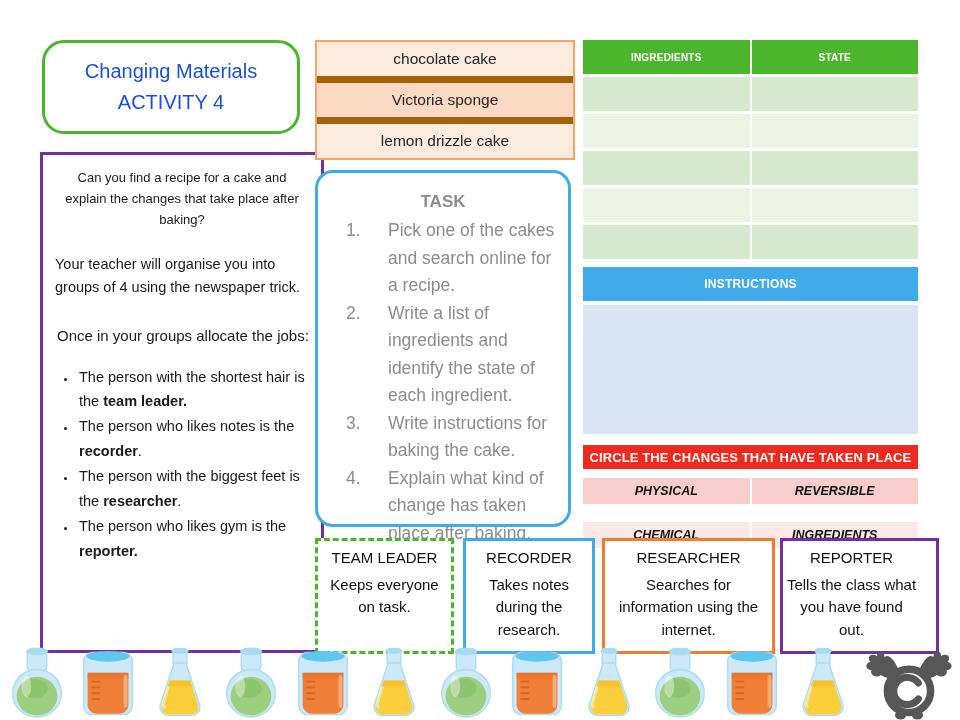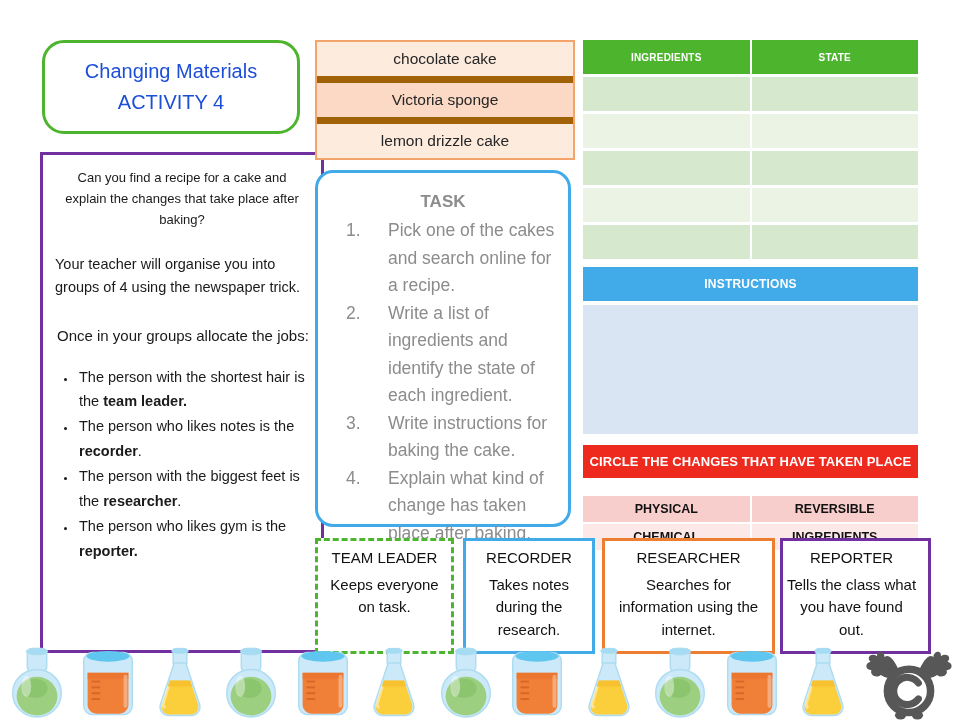--- a/index.html
+++ b/index.html
@@ -51,37 +51,37 @@
   .tbl-row.light div{background:#EAF3E4;}
 
   
   .instructions{position:absolute;left:583px;top:267px;width:335px;}
   .instr-head{height:34px;background:#41AAE8;color:#fff;font-weight:bold;font-size:12px;
     display:flex;align-items:center;justify-content:center;letter-spacing:.2px;}
   .instr-body{margin-top:4px;height:129px;background:#D9E5F3;}
 
   
   .changes{position:absolute;left:583px;top:445px;width:335px;}
-  .chg-head{height:33px;background:#EE2A1E;color:#fff;font-weight:bold;font-size:13px;
+  .chg-head{height:24px;background:#EE2A1E;color:#fff;font-weight:bold;font-size:13px;
     display:flex;align-items:center;justify-content:center;letter-spacing:.1px;}
-  .chg-rows{margin-top:18px;display:grid;row-gap:2px;}
+  .chg-rows{margin-top:9px;display:grid;row-gap:18px;font-style:italic;}
   .chg-row{display:grid;grid-template-columns:1fr 1fr;gap:2px;height:26px;}
   .chg-row div{display:flex;align-items:center;justify-content:center;
     font-weight:bold;font-size:12.5px;color:#111;}
   .chg-row.r1 div{background:#F7CECB;}
   .chg-row.r2 div{background:#FCE8E6;}
 
   
   .role{position:absolute;top:538px;height:104px;background:#fff;text-align:center;
     font-size:15px;line-height:1.5;color:#111;padding-top:6px;box-sizing:content-box;}
   .role .r-title{margin-top:4px;}
   .role-teamleader{left:315px;width:127px;border:3px dashed #4DB52D;padding-left:3px;padding-right:3px;}
   .role-recorder{left:463px;width:120px;border:3px solid #41AAE8;padding-left:3px;padding-right:3px;}
   .role-researcher{left:602px;width:161px;border:3px solid #ED7D31;padding-left:3px;padding-right:3px;}
-  .role-reporter{left:780px;width:131px;border:3px solid #7030A0;padding-left:3px;padding-right:11px;}
+  .role-reporter{left:780px;width:131px;border:3px solid #7030A0;padding-left:3px;padding-right:19px;}
 
   
   .flask-row{position:absolute;left:2px;top:646px;width:856px;height:74px;
     display:flex;justify-content:space-between;align-items:flex-end;}
   .vessel{display:inline-block;width:70px;height:73px;}
 
   .logo{position:absolute;left:862px;top:644px;width:94px;height:77px;}
 </style>
 </head>
 <body>

